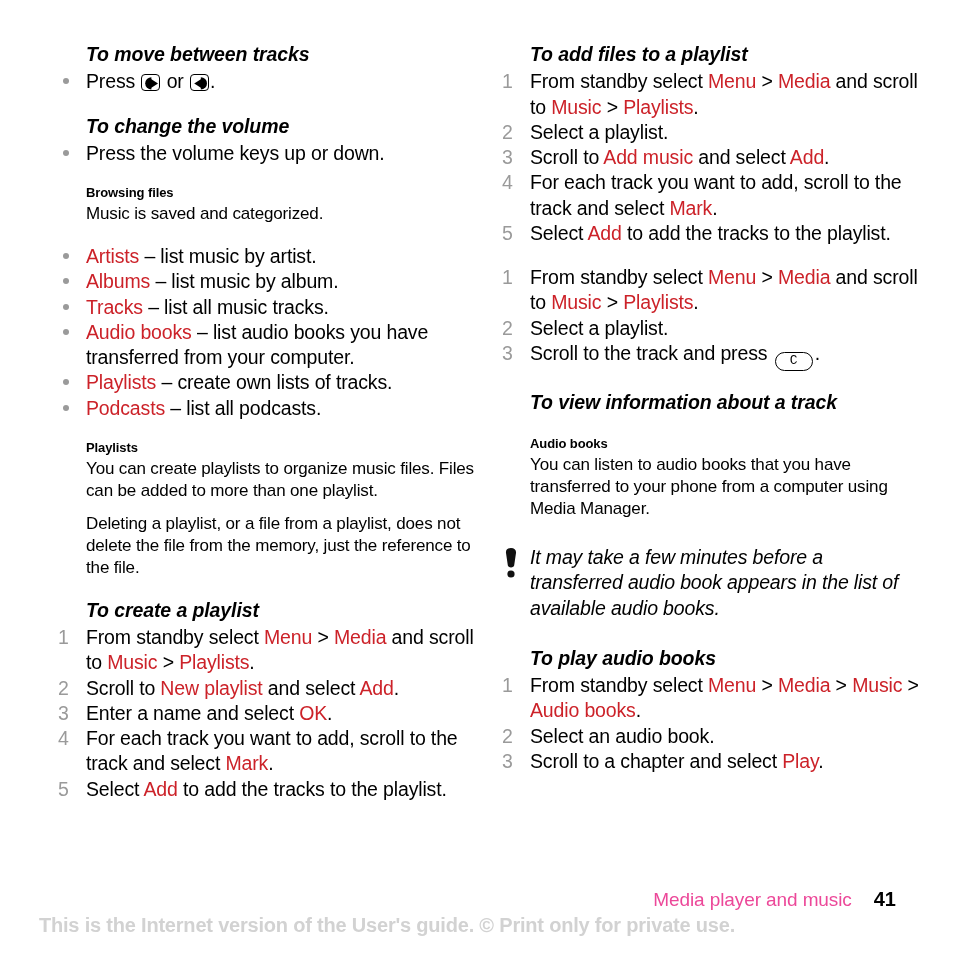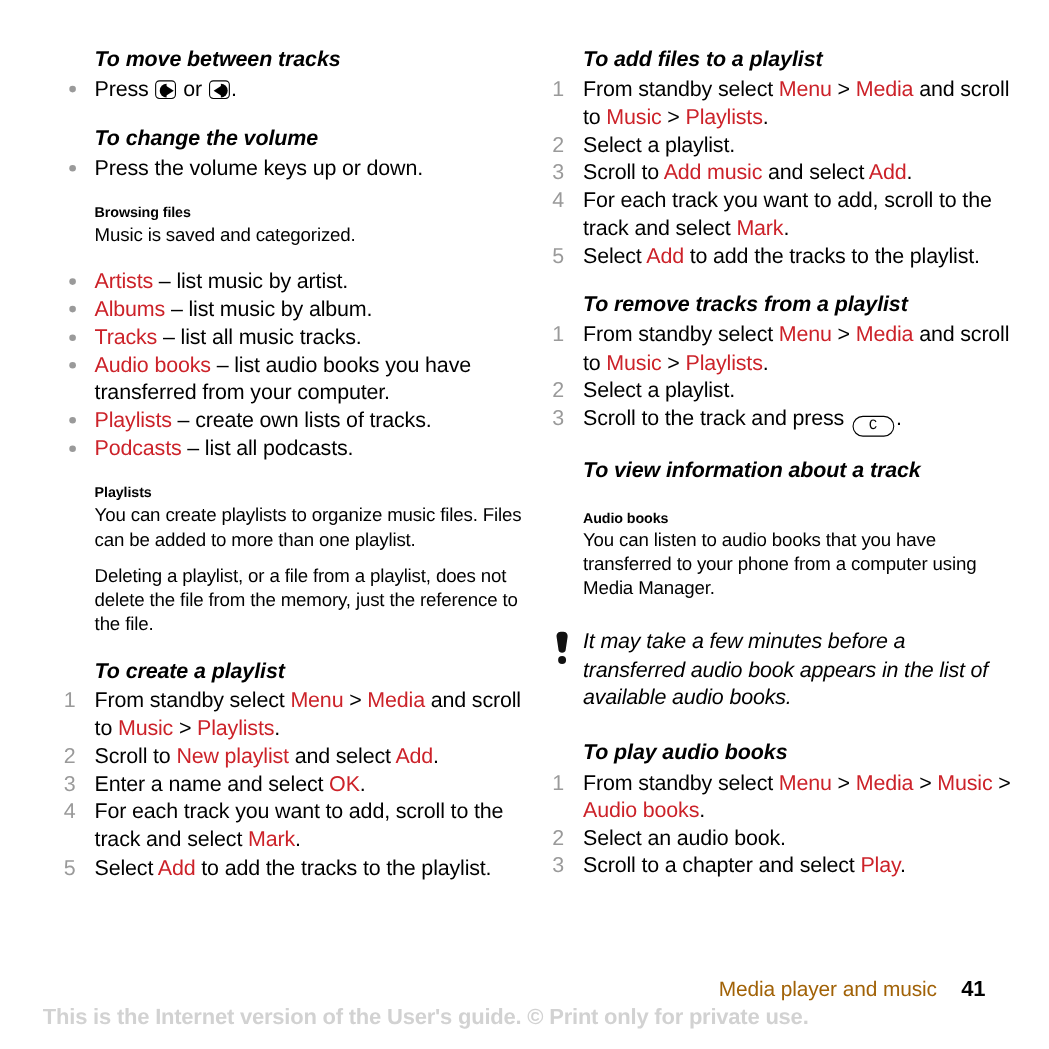--- a/index.html
+++ b/index.html
@@ -131,21 +131,21 @@
 
   
   .footer-line {
     position:absolute;
     right:58px; top:888px;
     display:flex;
     align-items:baseline;
     gap:22px;
     font-size:19px;
   }
-  .footer-chapter { color:#a16207; letter-spacing:-0.1px; }
+  .footer-chapter { color:#ec4899; letter-spacing:-0.1px; }
   .footer-page { color:#000000; font-weight:bold; font-size:20px; }
 
   .watermark {
     position:absolute;
     left:0; top:914px;
     width:774px;
     text-align:center;
     color:#d2d2d2;
     font-size:20px;
     font-weight:bold;
@@ -229,21 +229,20 @@
       <ol class="steps">
           <li><span class="marker">1</span><span>From standby select </span><span class="r">Menu</span><span> &gt; </span><span class="r">Media</span><span> and scroll to </span><span class="r">Music</span><span> &gt; </span><span class="r">Playlists</span><span>.</span></li>
           <li><span class="marker">2</span><span>Select a playlist.</span></li>
           <li><span class="marker">3</span><span>Scroll to </span><span class="r">Add music</span><span> and select </span><span class="r">Add</span><span>.</span></li>
           <li><span class="marker">4</span><span>For each track you want to add, scroll to the track and select </span><span class="r">Mark</span><span>.</span></li>
           <li><span class="marker">5</span><span>Select </span><span class="r">Add</span><span> to add the tracks to the playlist.</span></li>
         </ol>
 
       <div class="gap-m"></div>
 
-      <div class="h-task">To remove tracks from a playlist</div>
       <ol class="steps">
           <li><span class="marker">1</span><span>From standby select </span><span class="r">Menu</span><span> &gt; </span><span class="r">Media</span><span> and scroll to </span><span class="r">Music</span><span> &gt; </span><span class="r">Playlists</span><span>.</span></li>
           <li><span class="marker">2</span><span>Select a playlist.</span></li>
         </ol>
       <ol class="steps">
         <li>
           <span class="marker">3</span><span>Scroll to the track and press </span><span class="key-pill"><span>C</span></span><span>.</span>
         </li>
       </ol>
 

